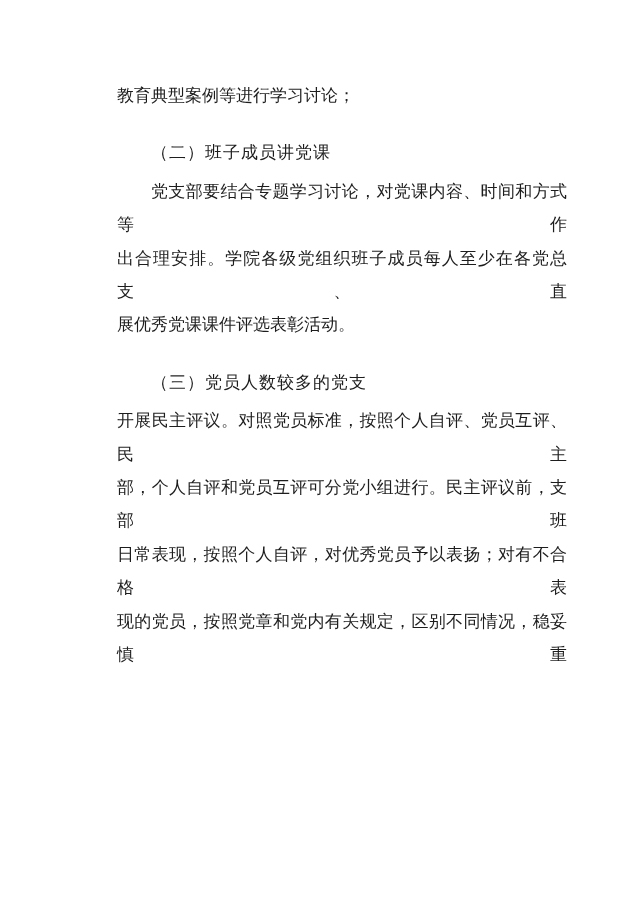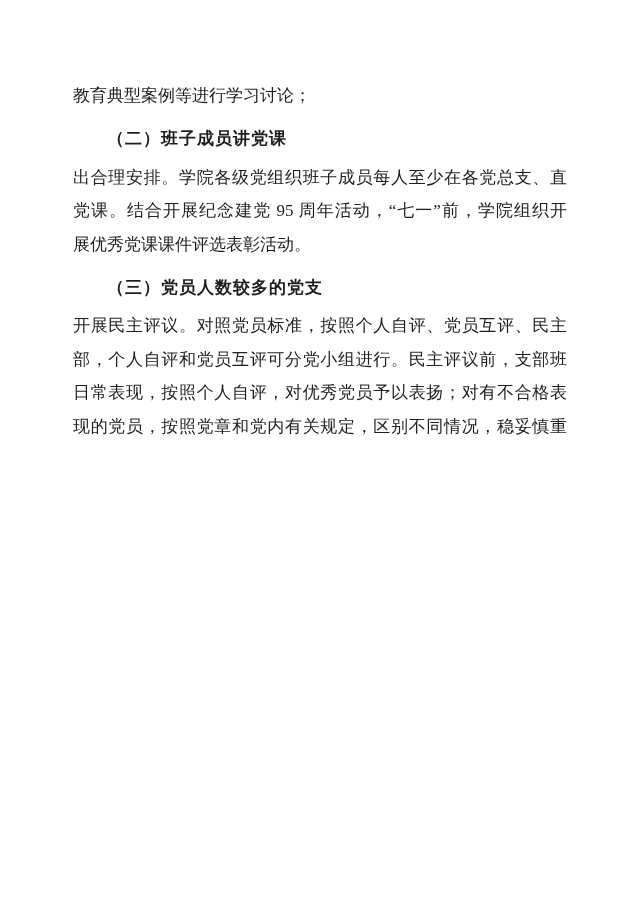--- a/index.html
+++ b/index.html
@@ -6,21 +6,21 @@
     margin: 0;
     padding: 0;
     background: #ffffff;
   }
   .page {
     position: relative;
     width: 636px;
     height: 723px;
     background: #ffffff;
     box-sizing: border-box;
-    padding: 79px 69px 0 73px;
+    padding: 79px 69px 0 117px;
     overflow: hidden;
     font-family: "Liberation Serif", "DejaVu Serif", serif;
     color: #1d1d1d;
   }
   .line {
     font-size: 17px;
     line-height: 33.4px;
     white-space: normal;
     text-justify: inter-character;
   }
@@ -31,38 +31,38 @@
   }
   
   .l {
     text-align: left;
     text-align-last: left;
   }
   .indent {
     text-indent: 2em;
   }
   .heading {
-    font-weight: 700;
+    font-weight: 400;
     text-indent: 2em;
-    margin-top: 10px;
+    margin-top: 24px;
     margin-bottom: 5px;
     letter-spacing: 1px;
   }
 </style>
 </head>
 <body>
 
 <div class="page">
 
   <div class="line l">教育典型案例等进行学习讨论；</div>
 
   <div class="line l heading">（二）班子成员讲党课</div>
 
+  <div class="line j indent">党支部要结合专题学习讨论，对党课内容、时间和方式等作</div>
   <div class="line j">出合理安排。学院各级党组织班子成员每人至少在各党总支、直</div>
-  <div class="line j">党课。结合开展纪念建党 95 周年活动，“七一”前，学院组织开</div>
   <div class="line l">展优秀党课课件评选表彰活动。</div>
 
   <div class="line l heading">（三）党员人数较多的党支</div>
 
   <div class="line j">开展民主评议。对照党员标准，按照个人自评、党员互评、民主</div>
   <div class="line j">部，个人自评和党员互评可分党小组进行。民主评议前，支部班</div>
   <div class="line j">日常表现，按照个人自评，对优秀党员予以表扬；对有不合格表</div>
   <div class="line j">现的党员，按照党章和党内有关规定，区别不同情况，稳妥慎重</div>
 
 </div>

